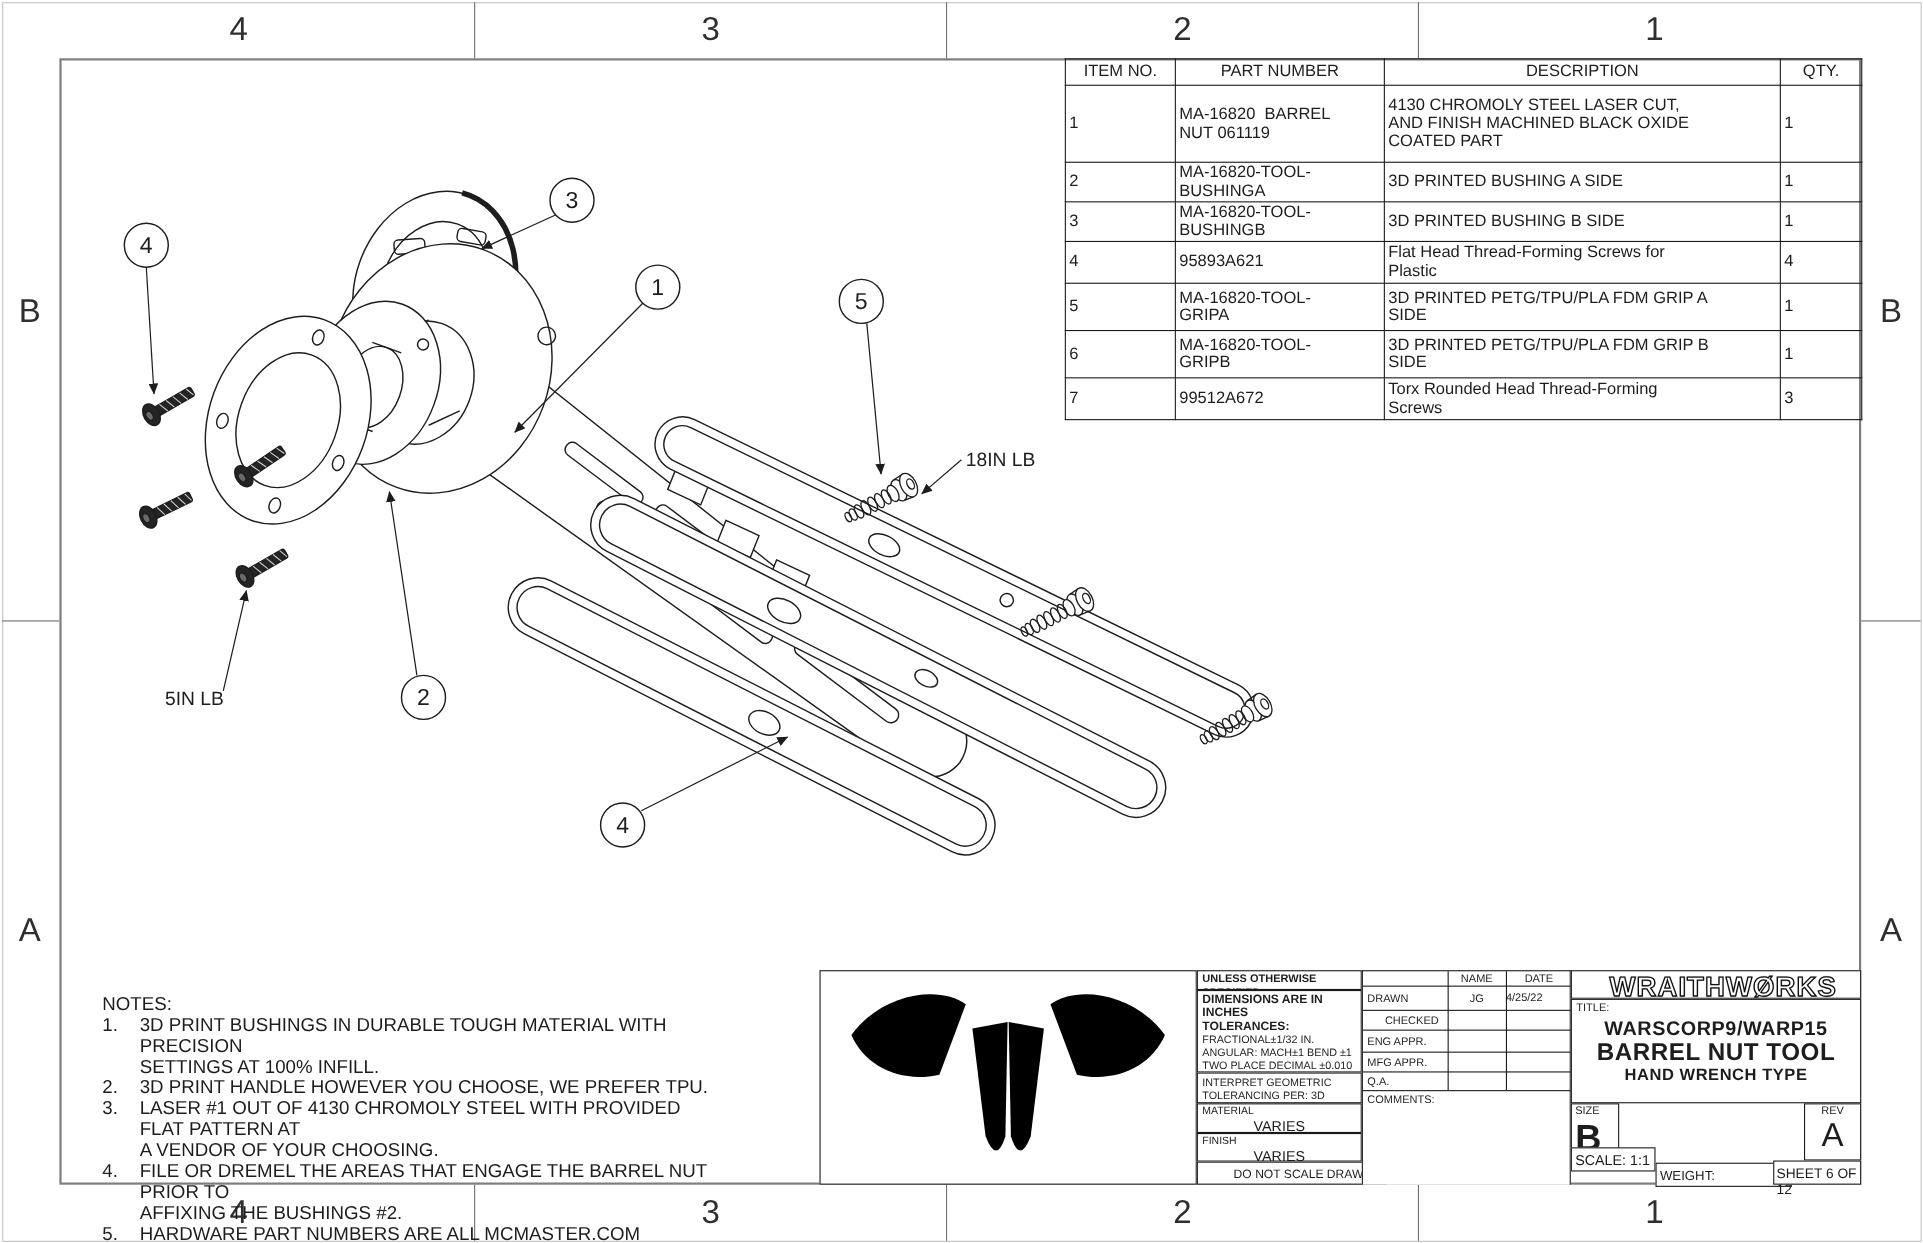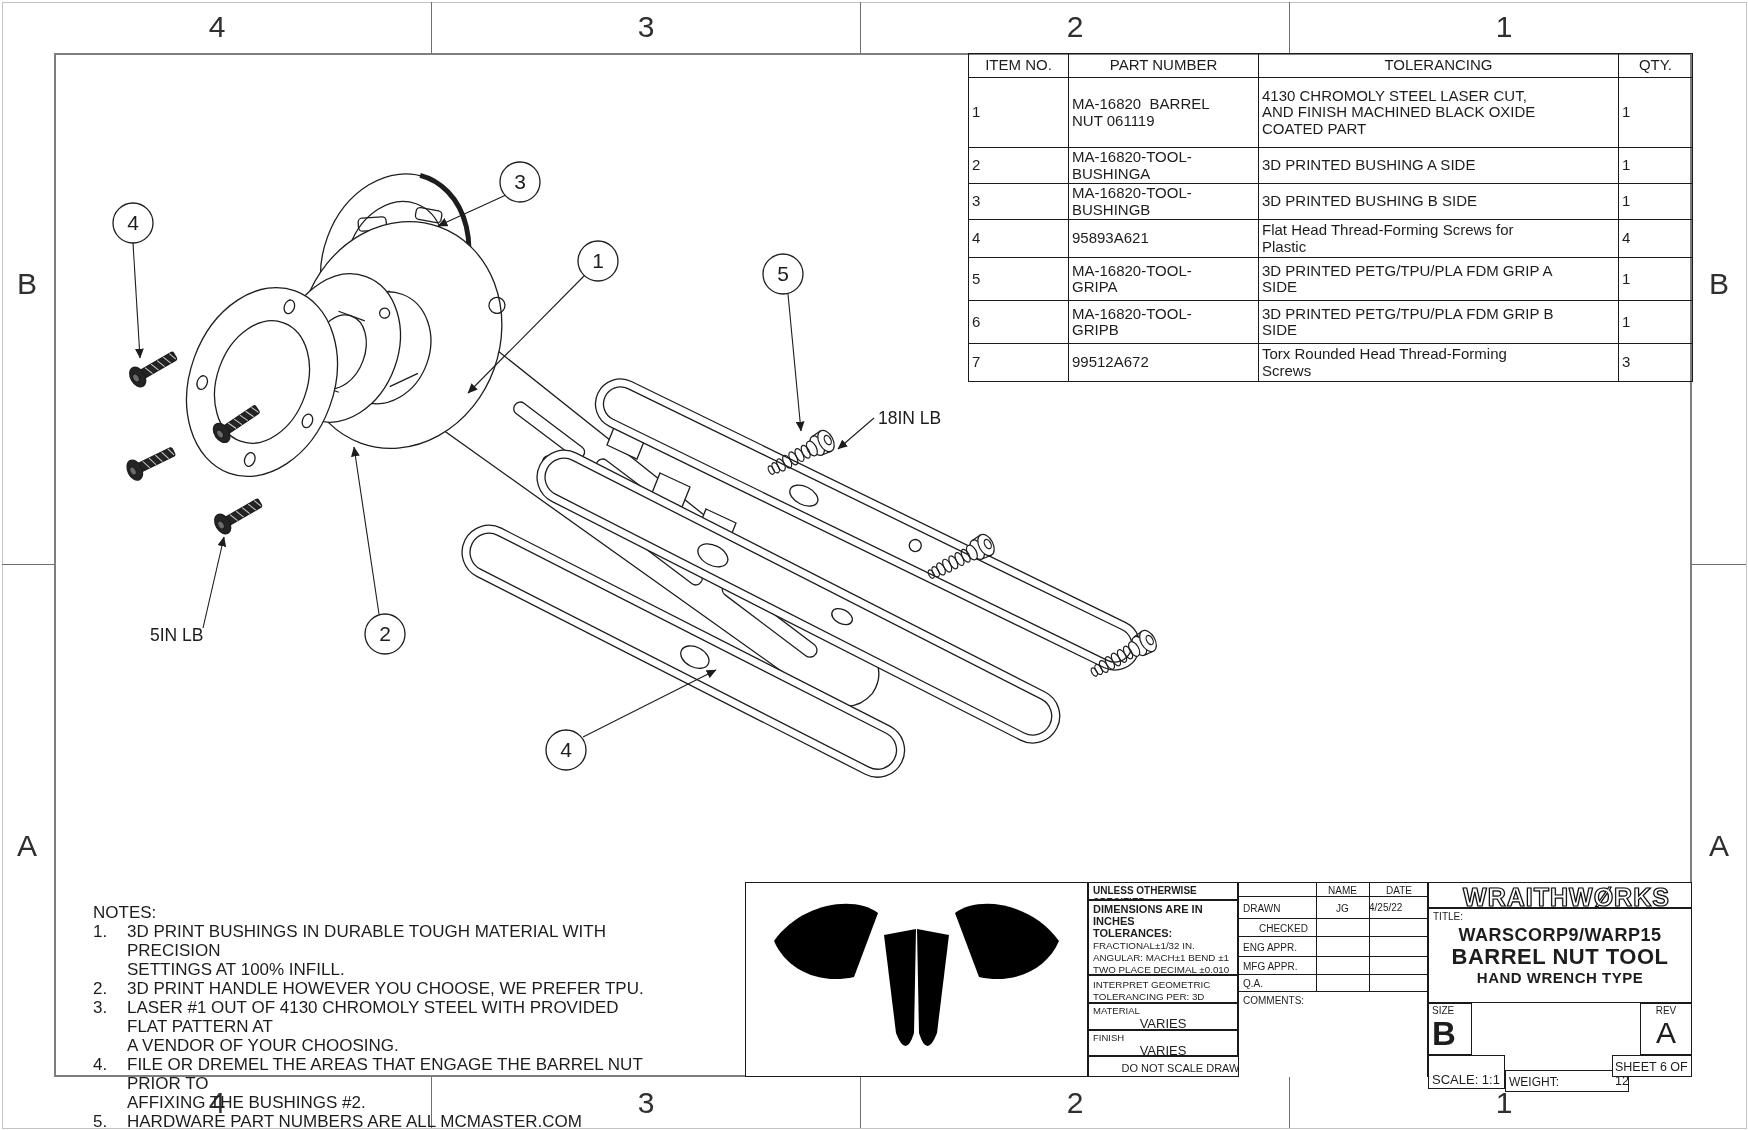--- a/index.html
+++ b/index.html
@@ -210,21 +210,21 @@
   <colgroup>
       <col style="width:100px">
       <col style="width:190px">
       <col style="width:360px">
       <col style="width:74px">
     </colgroup>
   <tbody>
       <tr style="height:24px">
     <th class="c">ITEM NO.</th>
     <th class="c">PART NUMBER</th>
-    <th class="c">TOLERANCING</th>
+    <th class="c">DESCRIPTION</th>
     <th class="c">QTY.</th>
   </tr>
   <tr style="height:70px">
     <td class="c">1</td>
     <td class="l">MA-16820  BARREL
 NUT 061119</td>
     <td class="c">4130 CHROMOLY STEEL LASER CUT,
 AND FINISH MACHINED BLACK OXIDE
 COATED PART</td>
     <td class="c">1</td>
@@ -377,16 +377,16 @@
     </div>
   </div>
   <div class="cell" style="left:683px;top:121px;width:44px;height:52px;padding:1px 3px">
     <div class="tb-small">SIZE</div>
     <div class="bigB">B</div>
   </div>
   <div class="cell" style="left:895px;top:121px;width:52px;height:52px;padding:1px 4px;text-align:center">
     <div class="tb-small">REV</div>
     <div class="bigA">A</div>
   </div>
-  <div class="cell" style="left:683px;top:173px;width:77px;height:22px;font-size:13px;padding:16px 3px">SCALE: 1:1</div>
-  <div class="cell" style="left:760px;top:188px;width:124px;height:22px;font-size:12px;padding:4px 3px">WEIGHT:</div>
+  <div class="cell" style="left:683px;top:161px;width:77px;height:22px;font-size:13px;padding:3px 3px">SCALE: 1:1</div>
+  <div class="cell" style="left:760px;top:175px;width:124px;height:22px;font-size:12px;padding:4px 3px">WEIGHT:</div>
   <div class="cell" style="left:867px;top:173px;width:80px;height:22px;font-size:12.5px;padding:4px 2px">SHEET 6 OF 12</div>
 </div>
 
 </body></html>

